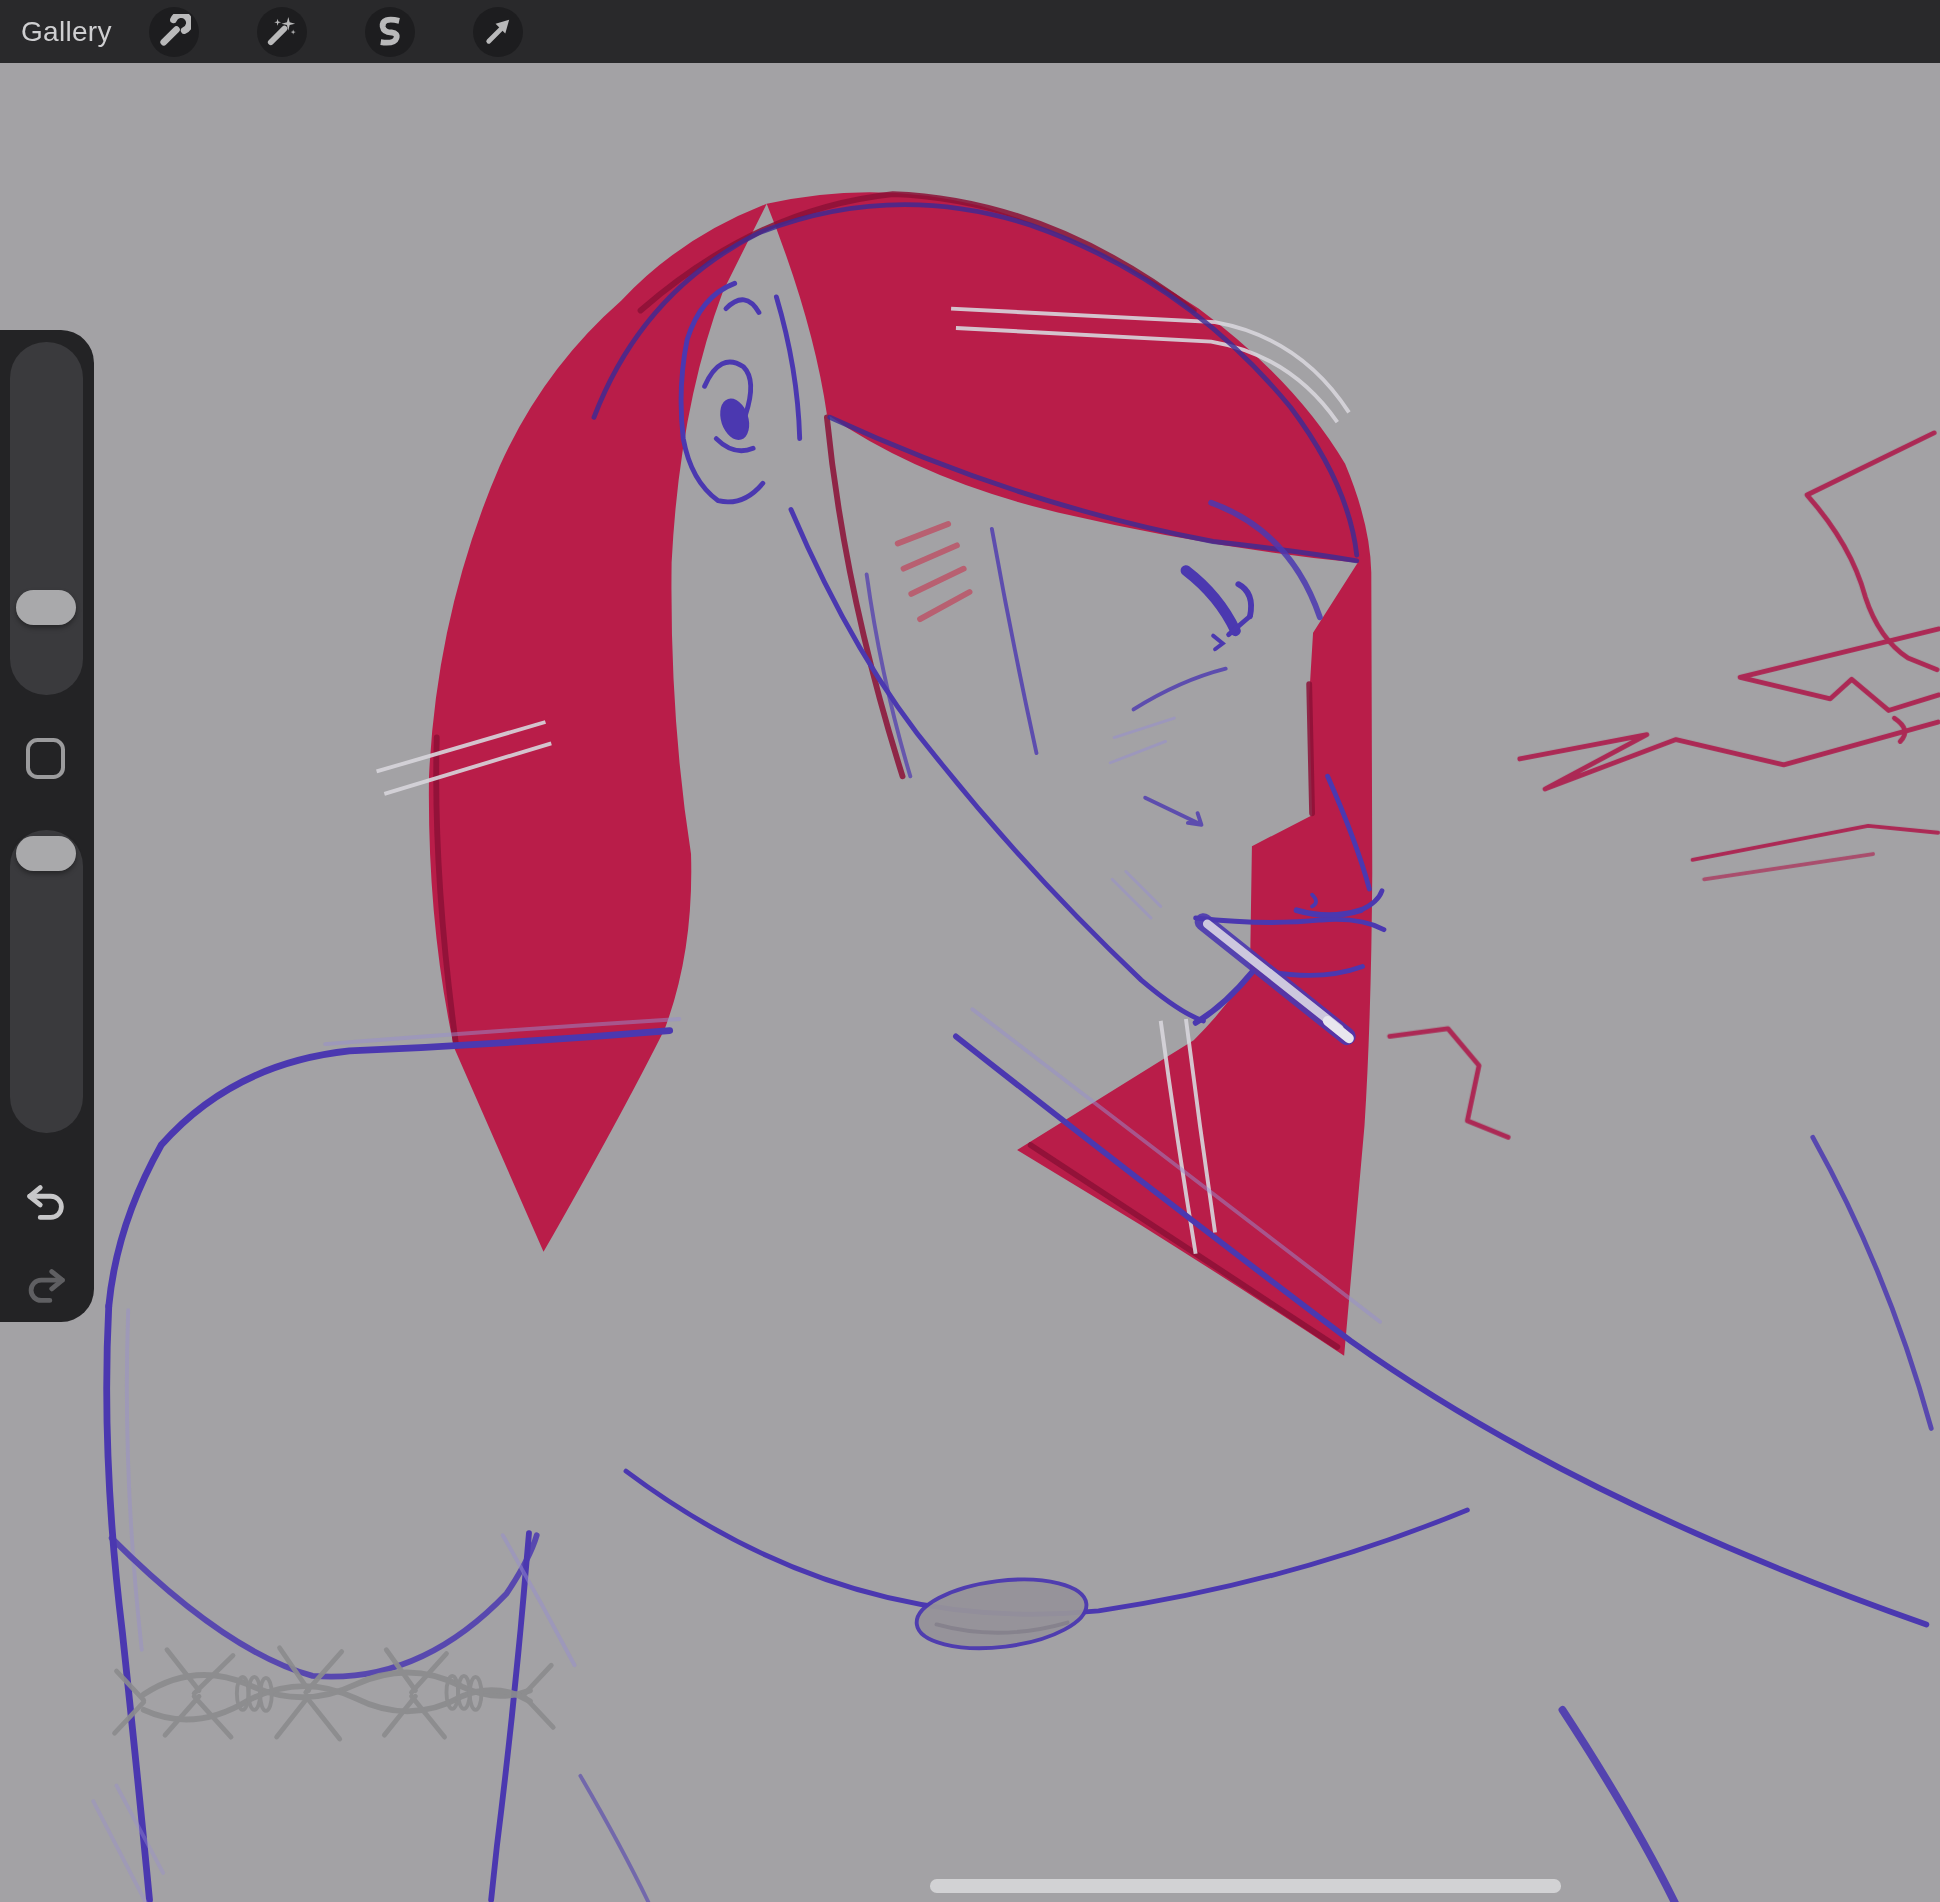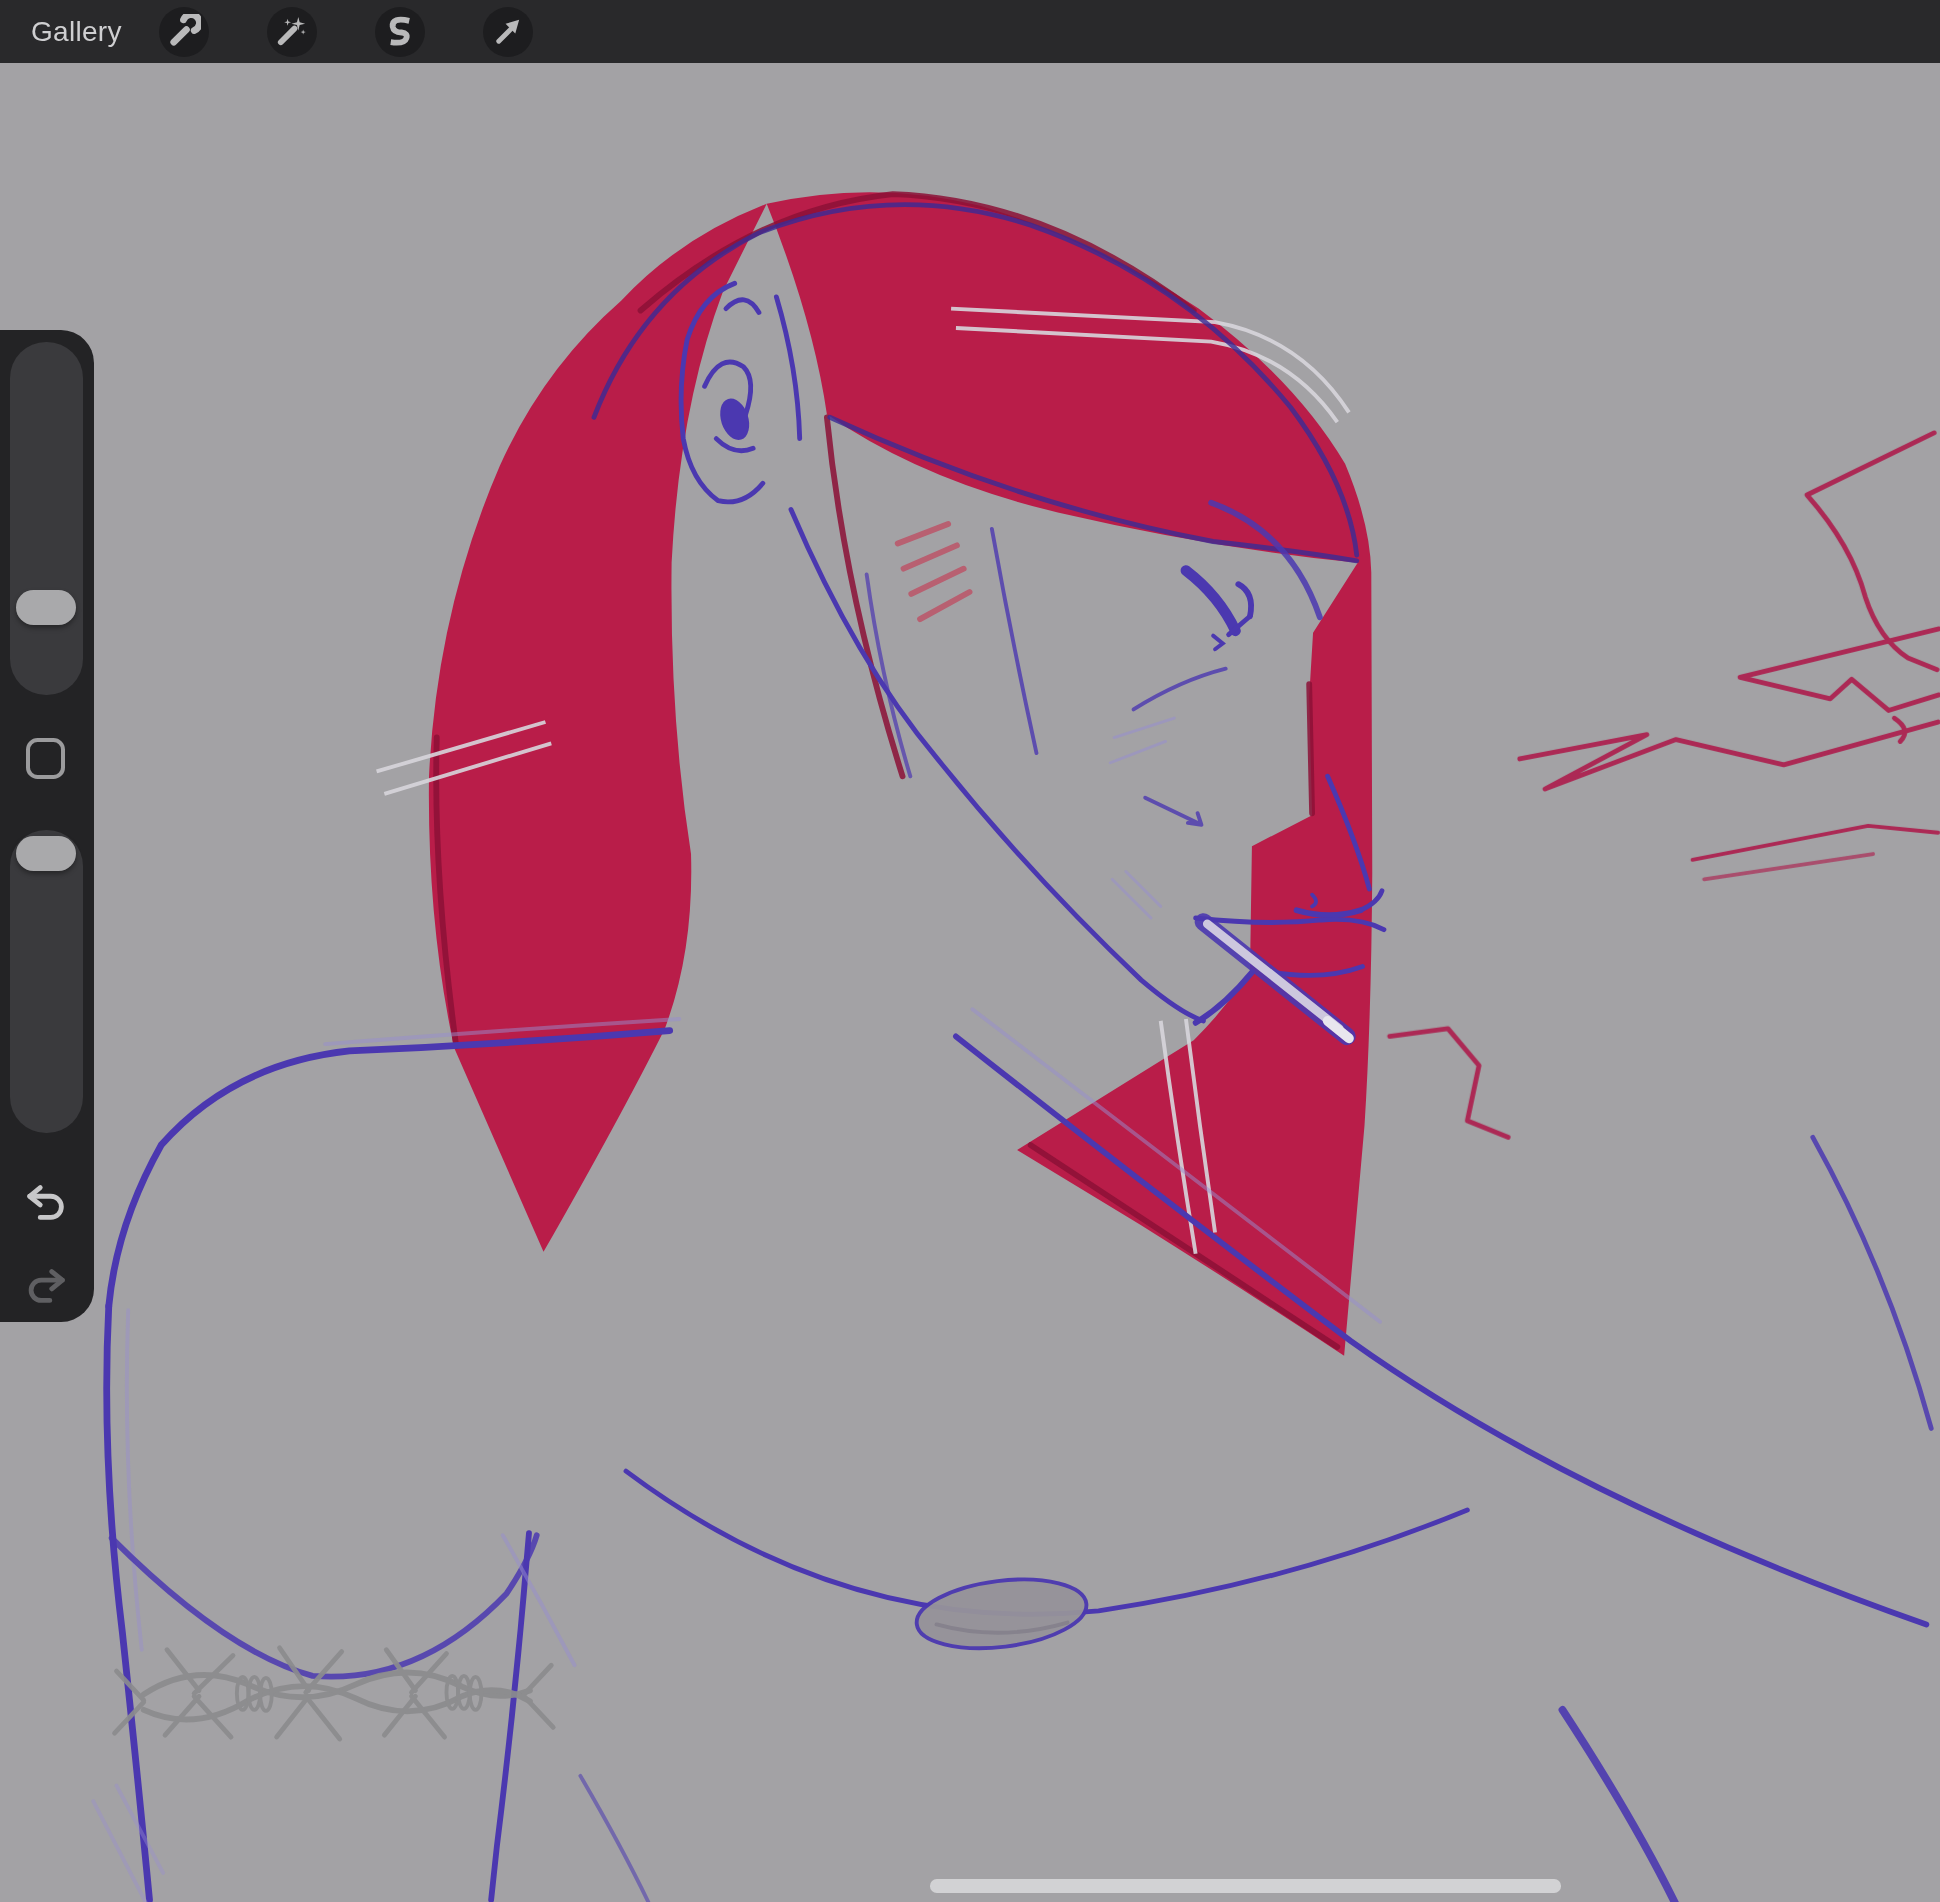--- a/index.html
+++ b/index.html
@@ -3,21 +3,21 @@
 <meta charset="utf-8">
 <style>
   html,body{margin:0;padding:0;background:#6b6b6e;}
   #app{position:relative;width:1941px;height:1903px;overflow:hidden;
        font-family:"Liberation Sans",sans-serif;background:var(--canvas,#a3a2a5);}
   
   #artwork{position:absolute;left:0;top:0;width:1941px;height:1903px;}
   
   #topbar{position:absolute;left:0;top:0;width:1941px;height:63px;background:#29292b;z-index:20;
           display:flex;align-items:center;}
-  #gallery-label{color:#cfcfd1;font-size:28px;letter-spacing:0.3px;margin-left:31px;margin-right:37px;}
+  #gallery-label{color:#cfcfd1;font-size:28px;letter-spacing:0.3px;margin-left:21px;margin-right:37px;}
   .tool-btn{width:50px;height:50px;border-radius:50%;background:#1d1d1f;margin-right:58px;
             display:flex;align-items:center;justify-content:center;flex:0 0 auto;}
   .tool-btn svg{display:block;}
   
   #sidebar{position:absolute;left:0;top:330px;width:94px;height:992px;background:#232325;
            border-radius:0 33px 33px 0;z-index:20;}
   .track{position:absolute;left:9.7px;width:73px;background:#3a3a3d;border-radius:36px;}
   #size-track{top:11.6px;height:353px;}
   #opacity-track{top:500px;height:303px;}
   .handle{position:absolute;left:6.8px;width:60px;height:35px;background:#a9a9ab;border-radius:17.5px;

